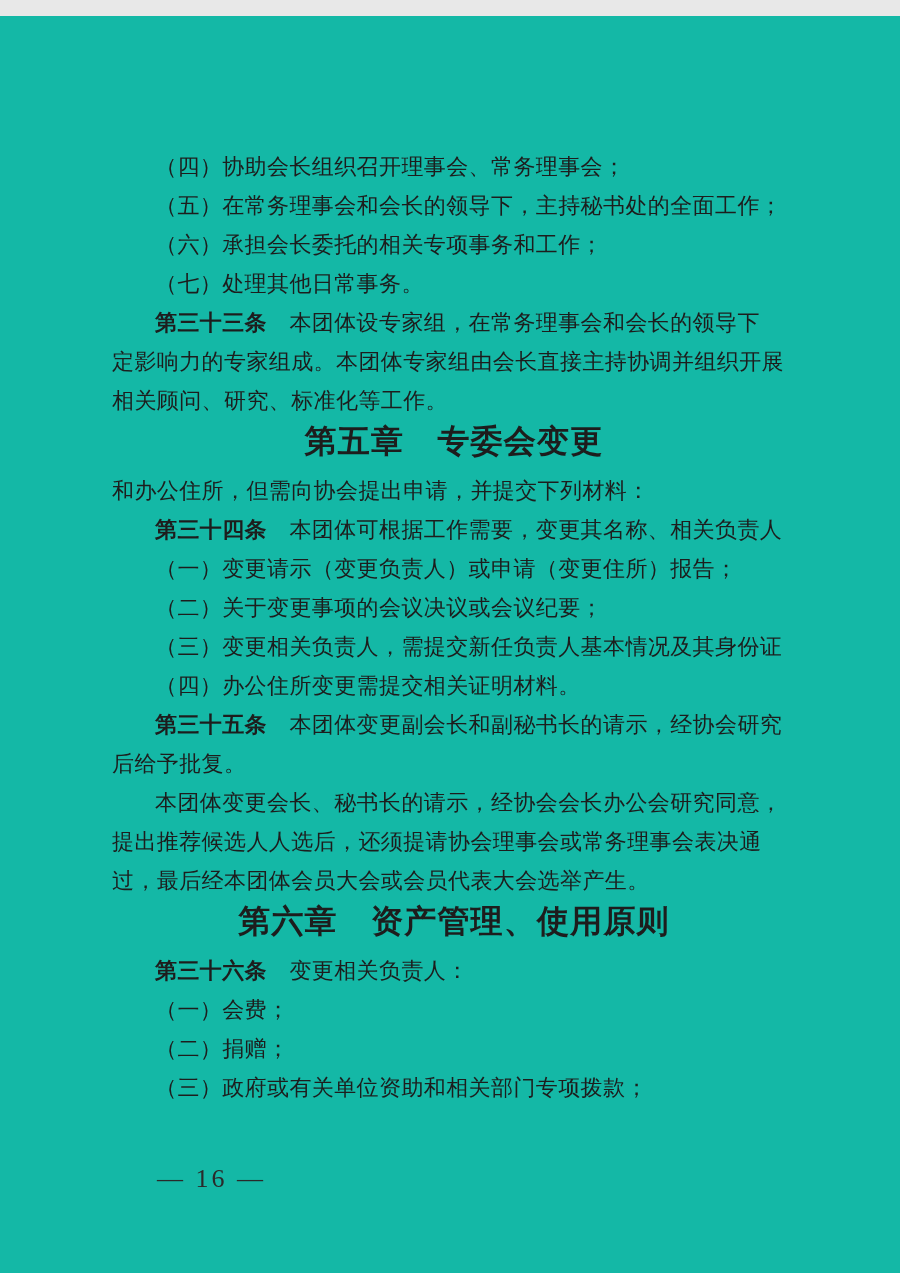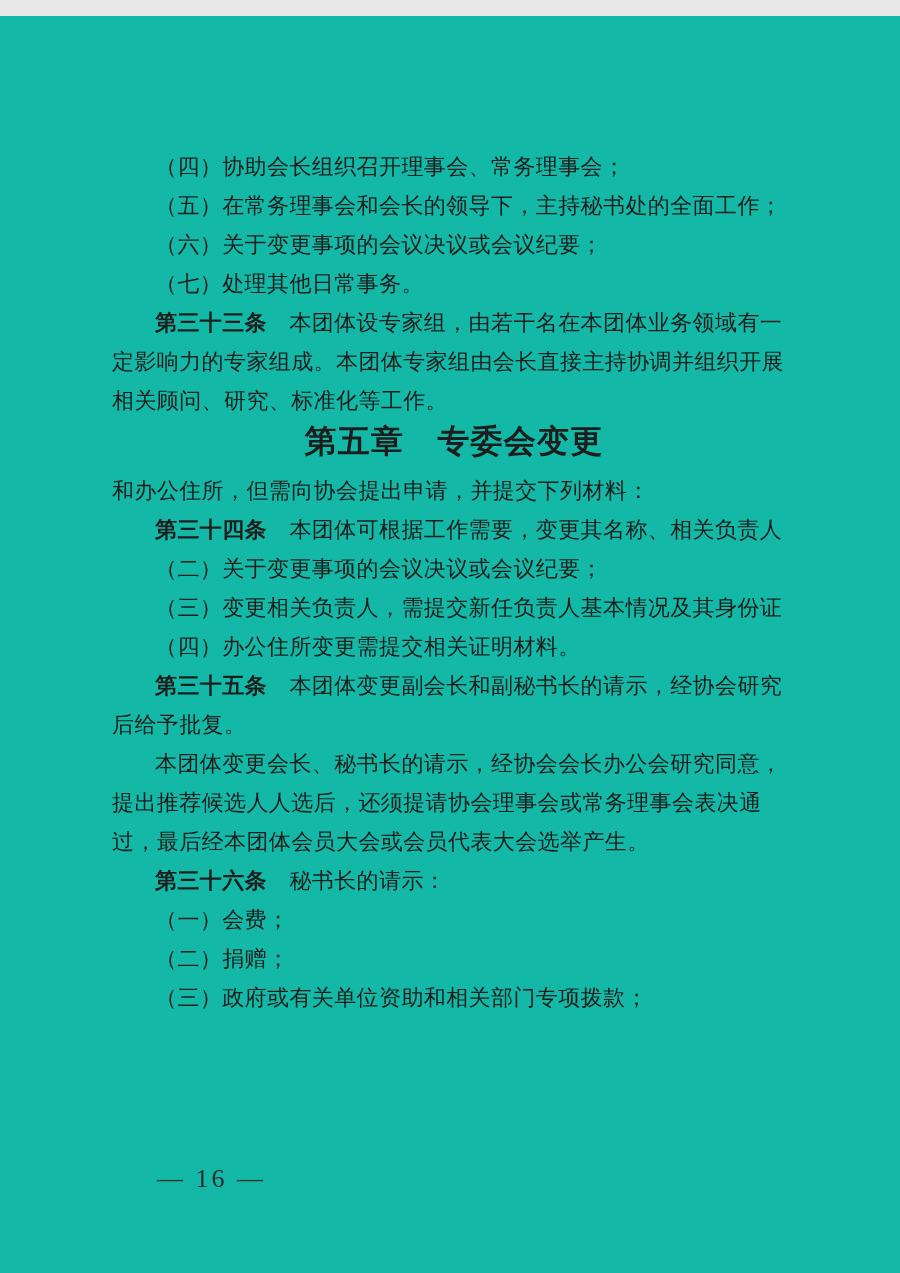--- a/index.html
+++ b/index.html
@@ -59,43 +59,45 @@
   }
 </style>
 </head>
 <body>
 
 <div class="page">
   <div class="content">
 
     <div class="line indent"><span>（四）协助会长组织召开理事会、常务理事会；</span></div>
     <div class="line indent"><span>（五）在常务理事会和会长的领导下，主持秘书处的全面工作；</span></div>
-    <div class="line indent"><span>（六）关于变更事项的会议决议或会议纪要；</span></div>
+    <div class="line indent"><span>（六）承担会长委托的相关专项事务和工作；</span></div>
     <div class="line indent"><span>（七）处理其他日常事务。</span></div>
 
-    <div class="line indent"><span class="art">第三十三条</span><span>　本团体设专家组，由若干名在本团体业务领域有一</span></div>
+    <div class="line indent"><span class="art">第三十三条</span><span>　本团体设专家组，在常务理事会和会长的领导下</span></div>
     <div class="line"><span>定影响力的专家组成。本团体专家组由会长直接主持协调并组织开展</span></div>
     <div class="line"><span>相关顾问、研究、标准化等工作。</span></div>
 
     <div class="line heading"><span>第五章　专委会变更</span></div>
 
     <div class="line"><span>和办公住所，但需向协会提出申请，并提交下列材料：</span></div>
     <div class="line indent"><span class="art">第三十四条</span><span>　本团体可根据工作需要，变更其名称、相关负责人</span></div>
+    <div class="line indent"><span>（一）变更请示（变更负责人）或申请（变更住所）报告；</span></div>
     <div class="line indent"><span>（二）关于变更事项的会议决议或会议纪要；</span></div>
     <div class="line indent"><span>（三）变更相关负责人，需提交新任负责人基本情况及其身份证</span></div>
     <div class="line indent"><span>（四）办公住所变更需提交相关证明材料。</span></div>
 
     <div class="line indent"><span class="art">第三十五条</span><span>　本团体变更副会长和副秘书长的请示，经协会研究</span></div>
     <div class="line"><span>后给予批复。</span></div>
     <div class="line indent"><span>本团体变更会长、秘书长的请示，经协会会长办公会研究同意，</span></div>
     <div class="line"><span>提出推荐候选人人选后，还须提请协会理事会或常务理事会表决通</span></div>
     <div class="line"><span>过，最后经本团体会员大会或会员代表大会选举产生。</span></div>
 
+    <div class="line heading"><span>第六章　资产管理、使用原则</span></div>
 
-    <div class="line indent"><span class="art">第三十六条</span><span>　秘书长的请示：</span></div>
+    <div class="line indent"><span class="art">第三十六条</span><span>　变更相关负责人：</span></div>
     <div class="line indent"><span>（一）会费；</span></div>
     <div class="line indent"><span>（二）捐赠；</span></div>
     <div class="line indent"><span>（三）政府或有关单位资助和相关部门专项拨款；</span></div>
 
   </div>
 
   <div class="footer">— 16 —</div>
 </div>
 
 </body></html>

